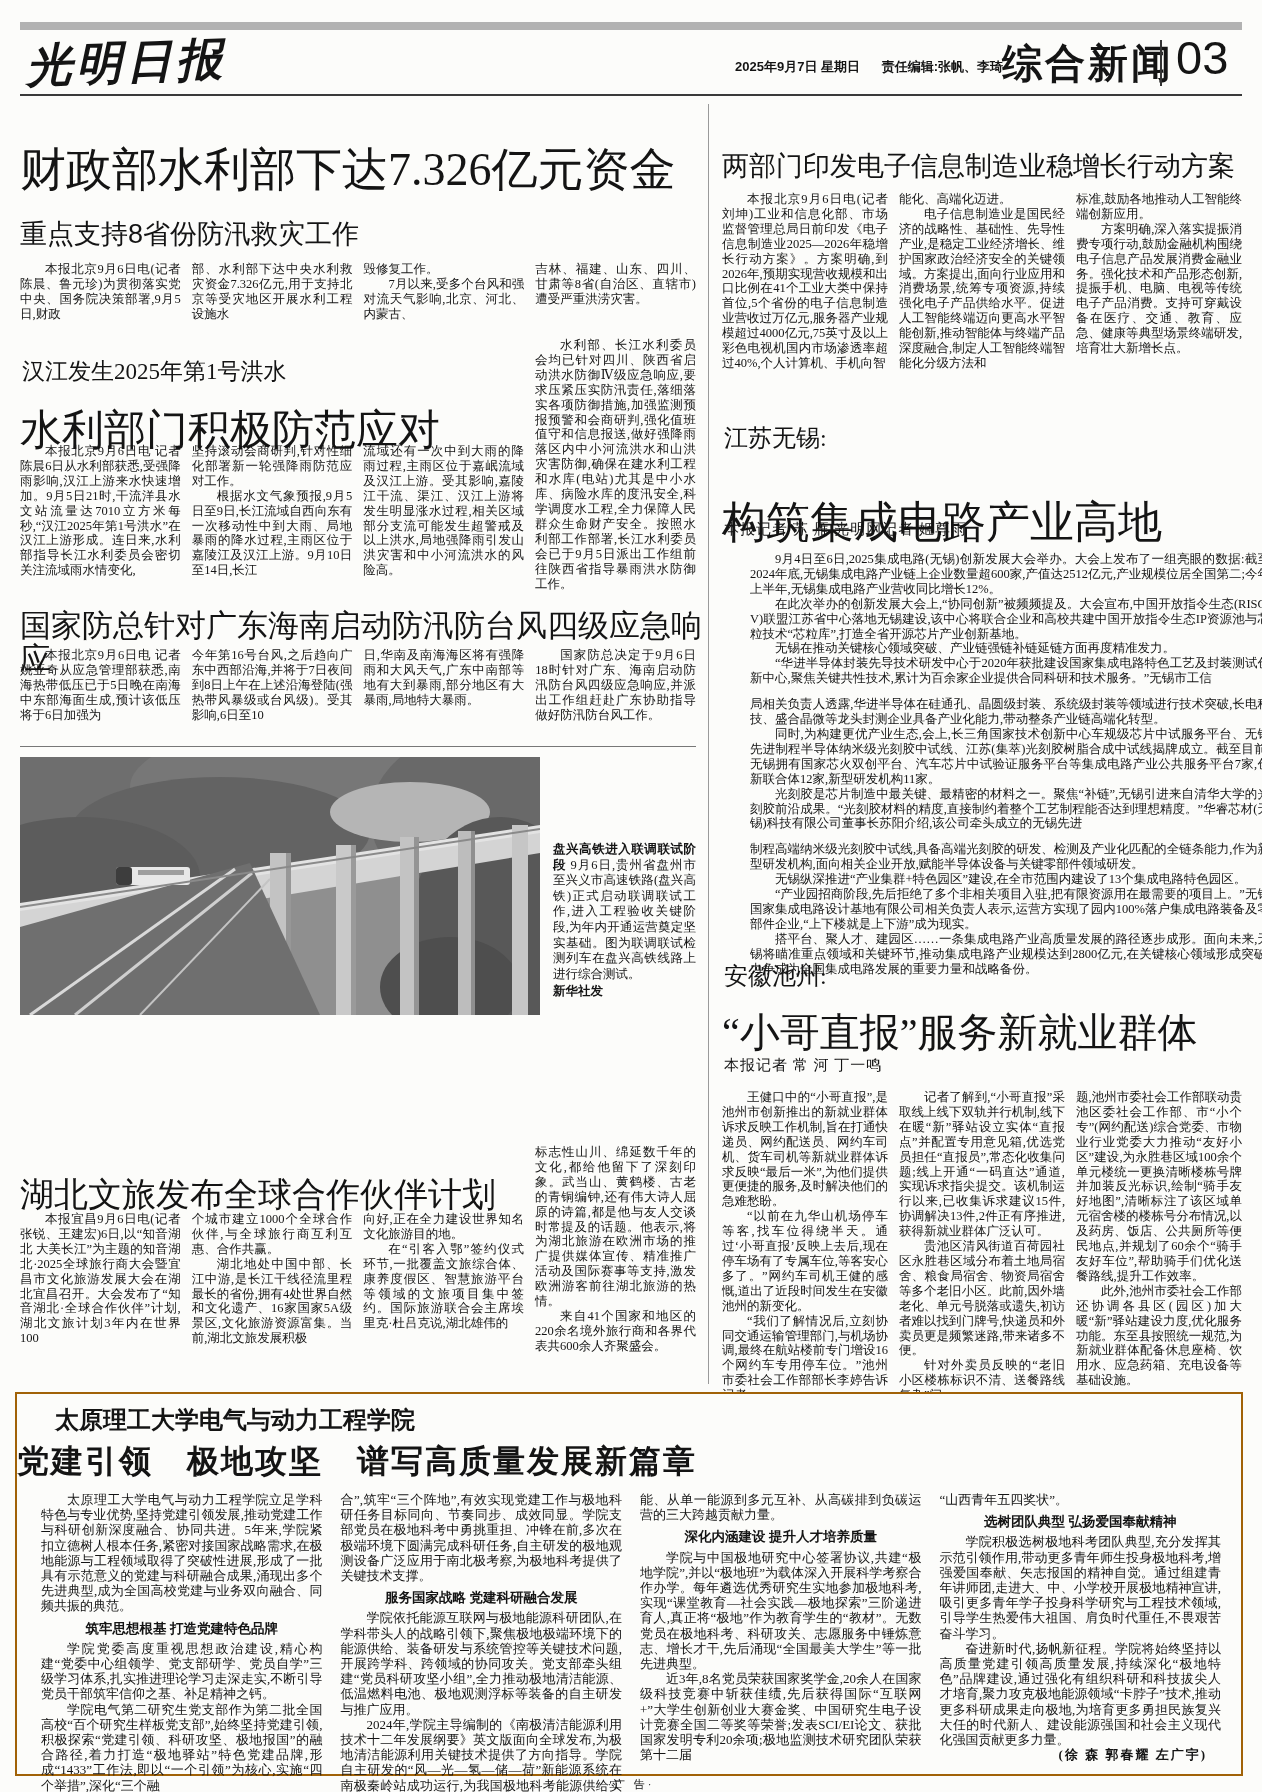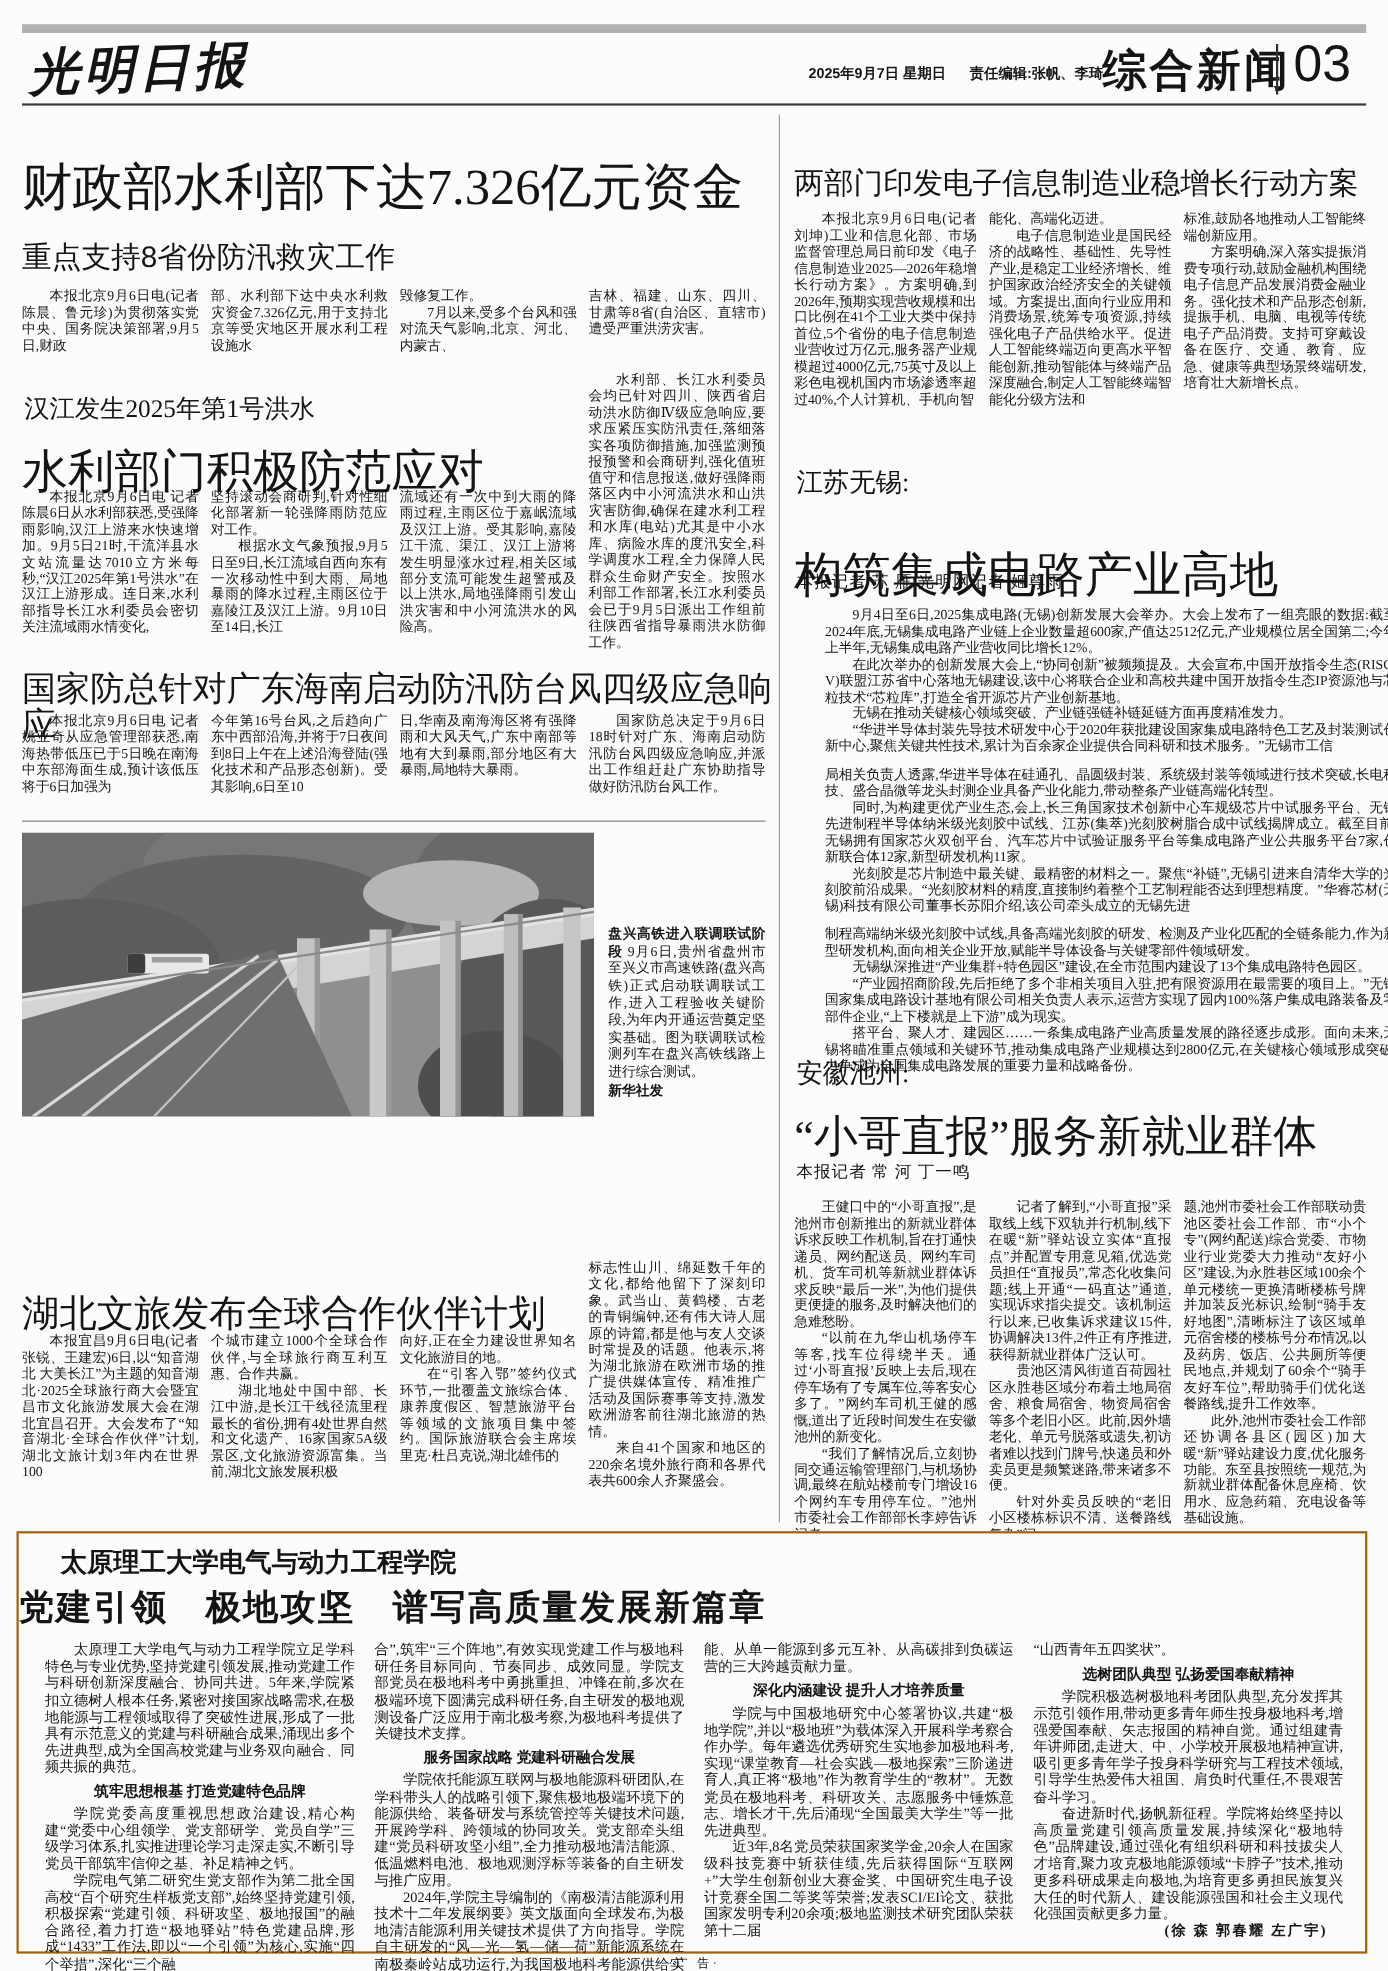--- a/index.html
+++ b/index.html
@@ -100,21 +100,21 @@
   <div class="abs one-col" style="left:535px;top:338px;width:161px;">
       <p>水利部、长江水利委员会均已针对四川、陕西省启动洪水防御Ⅳ级应急响应,要求压紧压实防汛责任,落细落实各项防御措施,加强监测预报预警和会商研判,强化值班值守和信息报送,做好强降雨落区内中小河流洪水和山洪灾害防御,确保在建水利工程和水库(电站)尤其是中小水库、病险水库的度汛安全,科学调度水工程,全力保障人民群众生命财产安全。按照水利部工作部署,长江水利委员会已于9月5日派出工作组前往陕西省指导暴雨洪水防御工作。</p>
     </div>
 
   <div class="abs h-lead" style="left:20px;top:590px;width:692px;font-size:31px;">国家防总针对广东海南启动防汛防台风四级应急响应</div>
   <div class="abs cols" style="left:20px;top:648px;width:676px;">
     <div class="news-col">
         <p>本报北京9月6日电  记者姚亚奇从应急管理部获悉,南海热带低压已于5日晚在南海中东部海面生成,预计该低压将于6日加强为</p>
       </div>
     <div class="news-col">
-        <p class="cont">今年第16号台风,之后趋向广东中西部沿海,并将于7日夜间到8日上午在上述沿海登陆(强化技术和产品形态创新)。受其影响,6日至10</p>
+        <p class="cont">今年第16号台风,之后趋向广东中西部沿海,并将于7日夜间到8日上午在上述沿海登陆(强热带风暴级或台风级)。受其影响,6日至10</p>
       </div>
     <div class="news-col">
         <p class="cont">日,华南及南海海区将有强降雨和大风天气,广东中南部等地有大到暴雨,部分地区有大暴雨,局地特大暴雨。</p>
       </div>
     <div class="news-col">
         <p>国家防总决定于9月6日18时针对广东、海南启动防汛防台风四级应急响应,并派出工作组赶赴广东协助指导做好防汛防台风工作。</p>
       </div>
   </div>
   <div class="hrule" style="left:20px;top:746px;width:676px;"></div>
 

